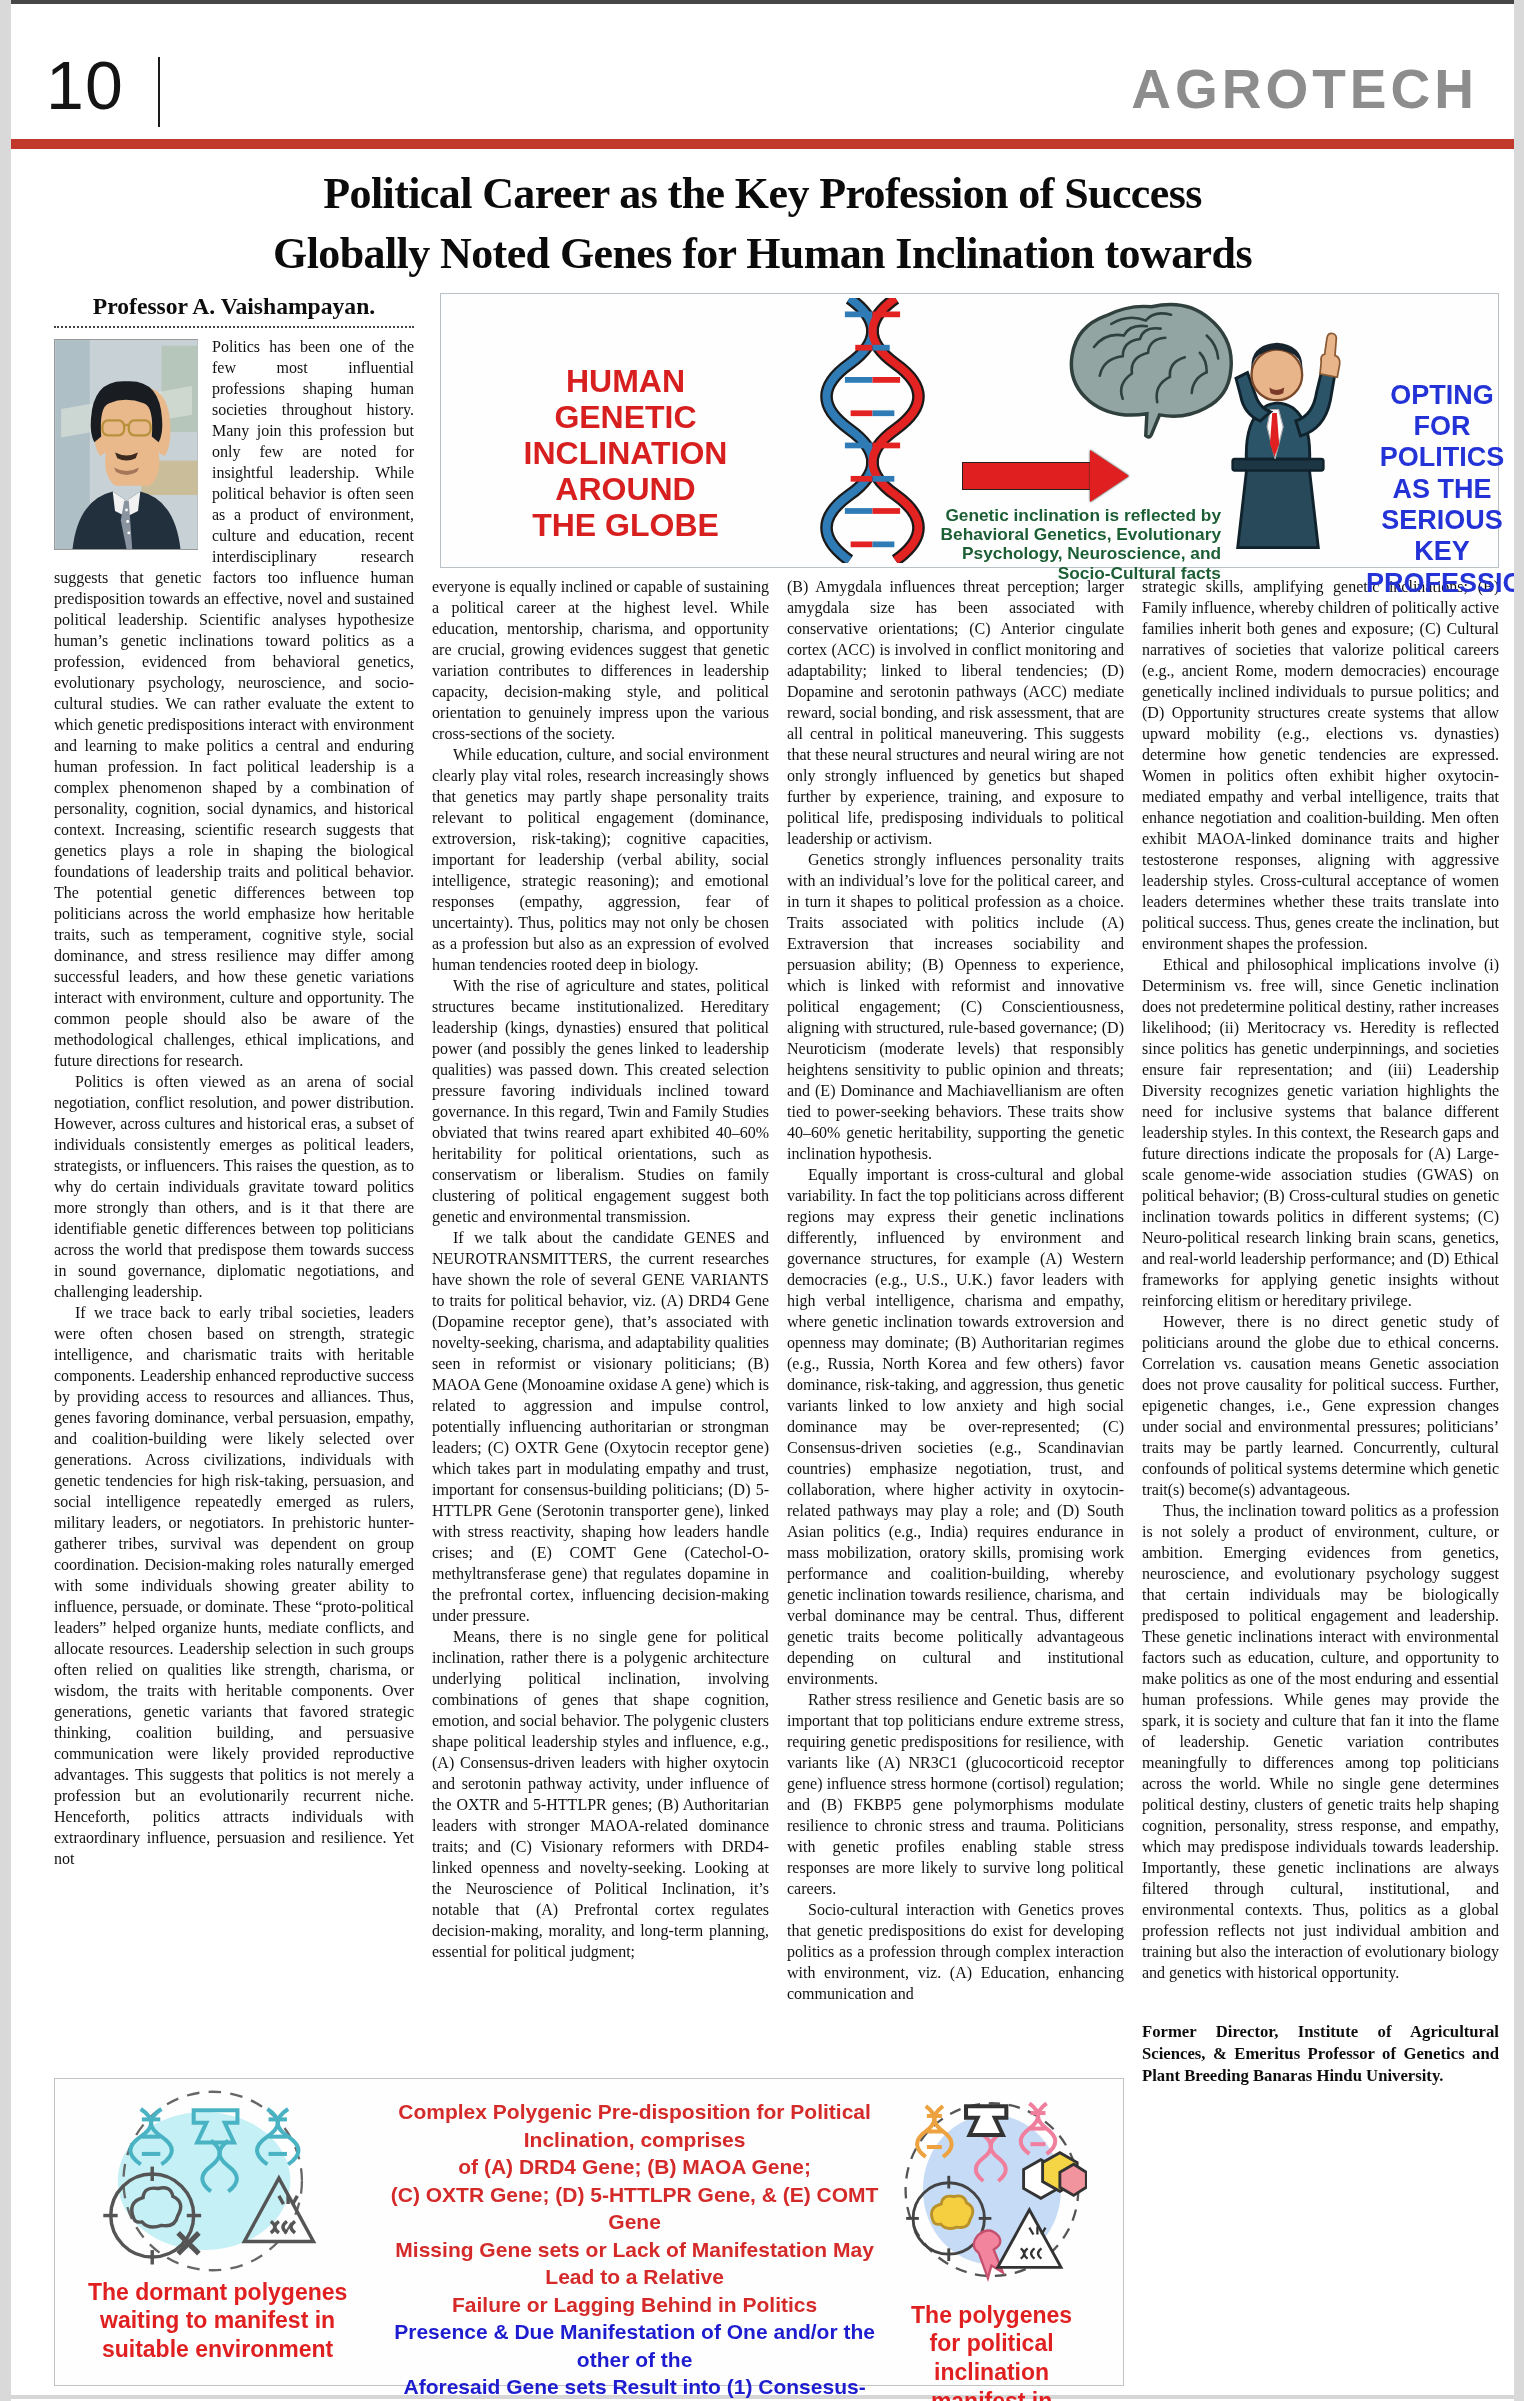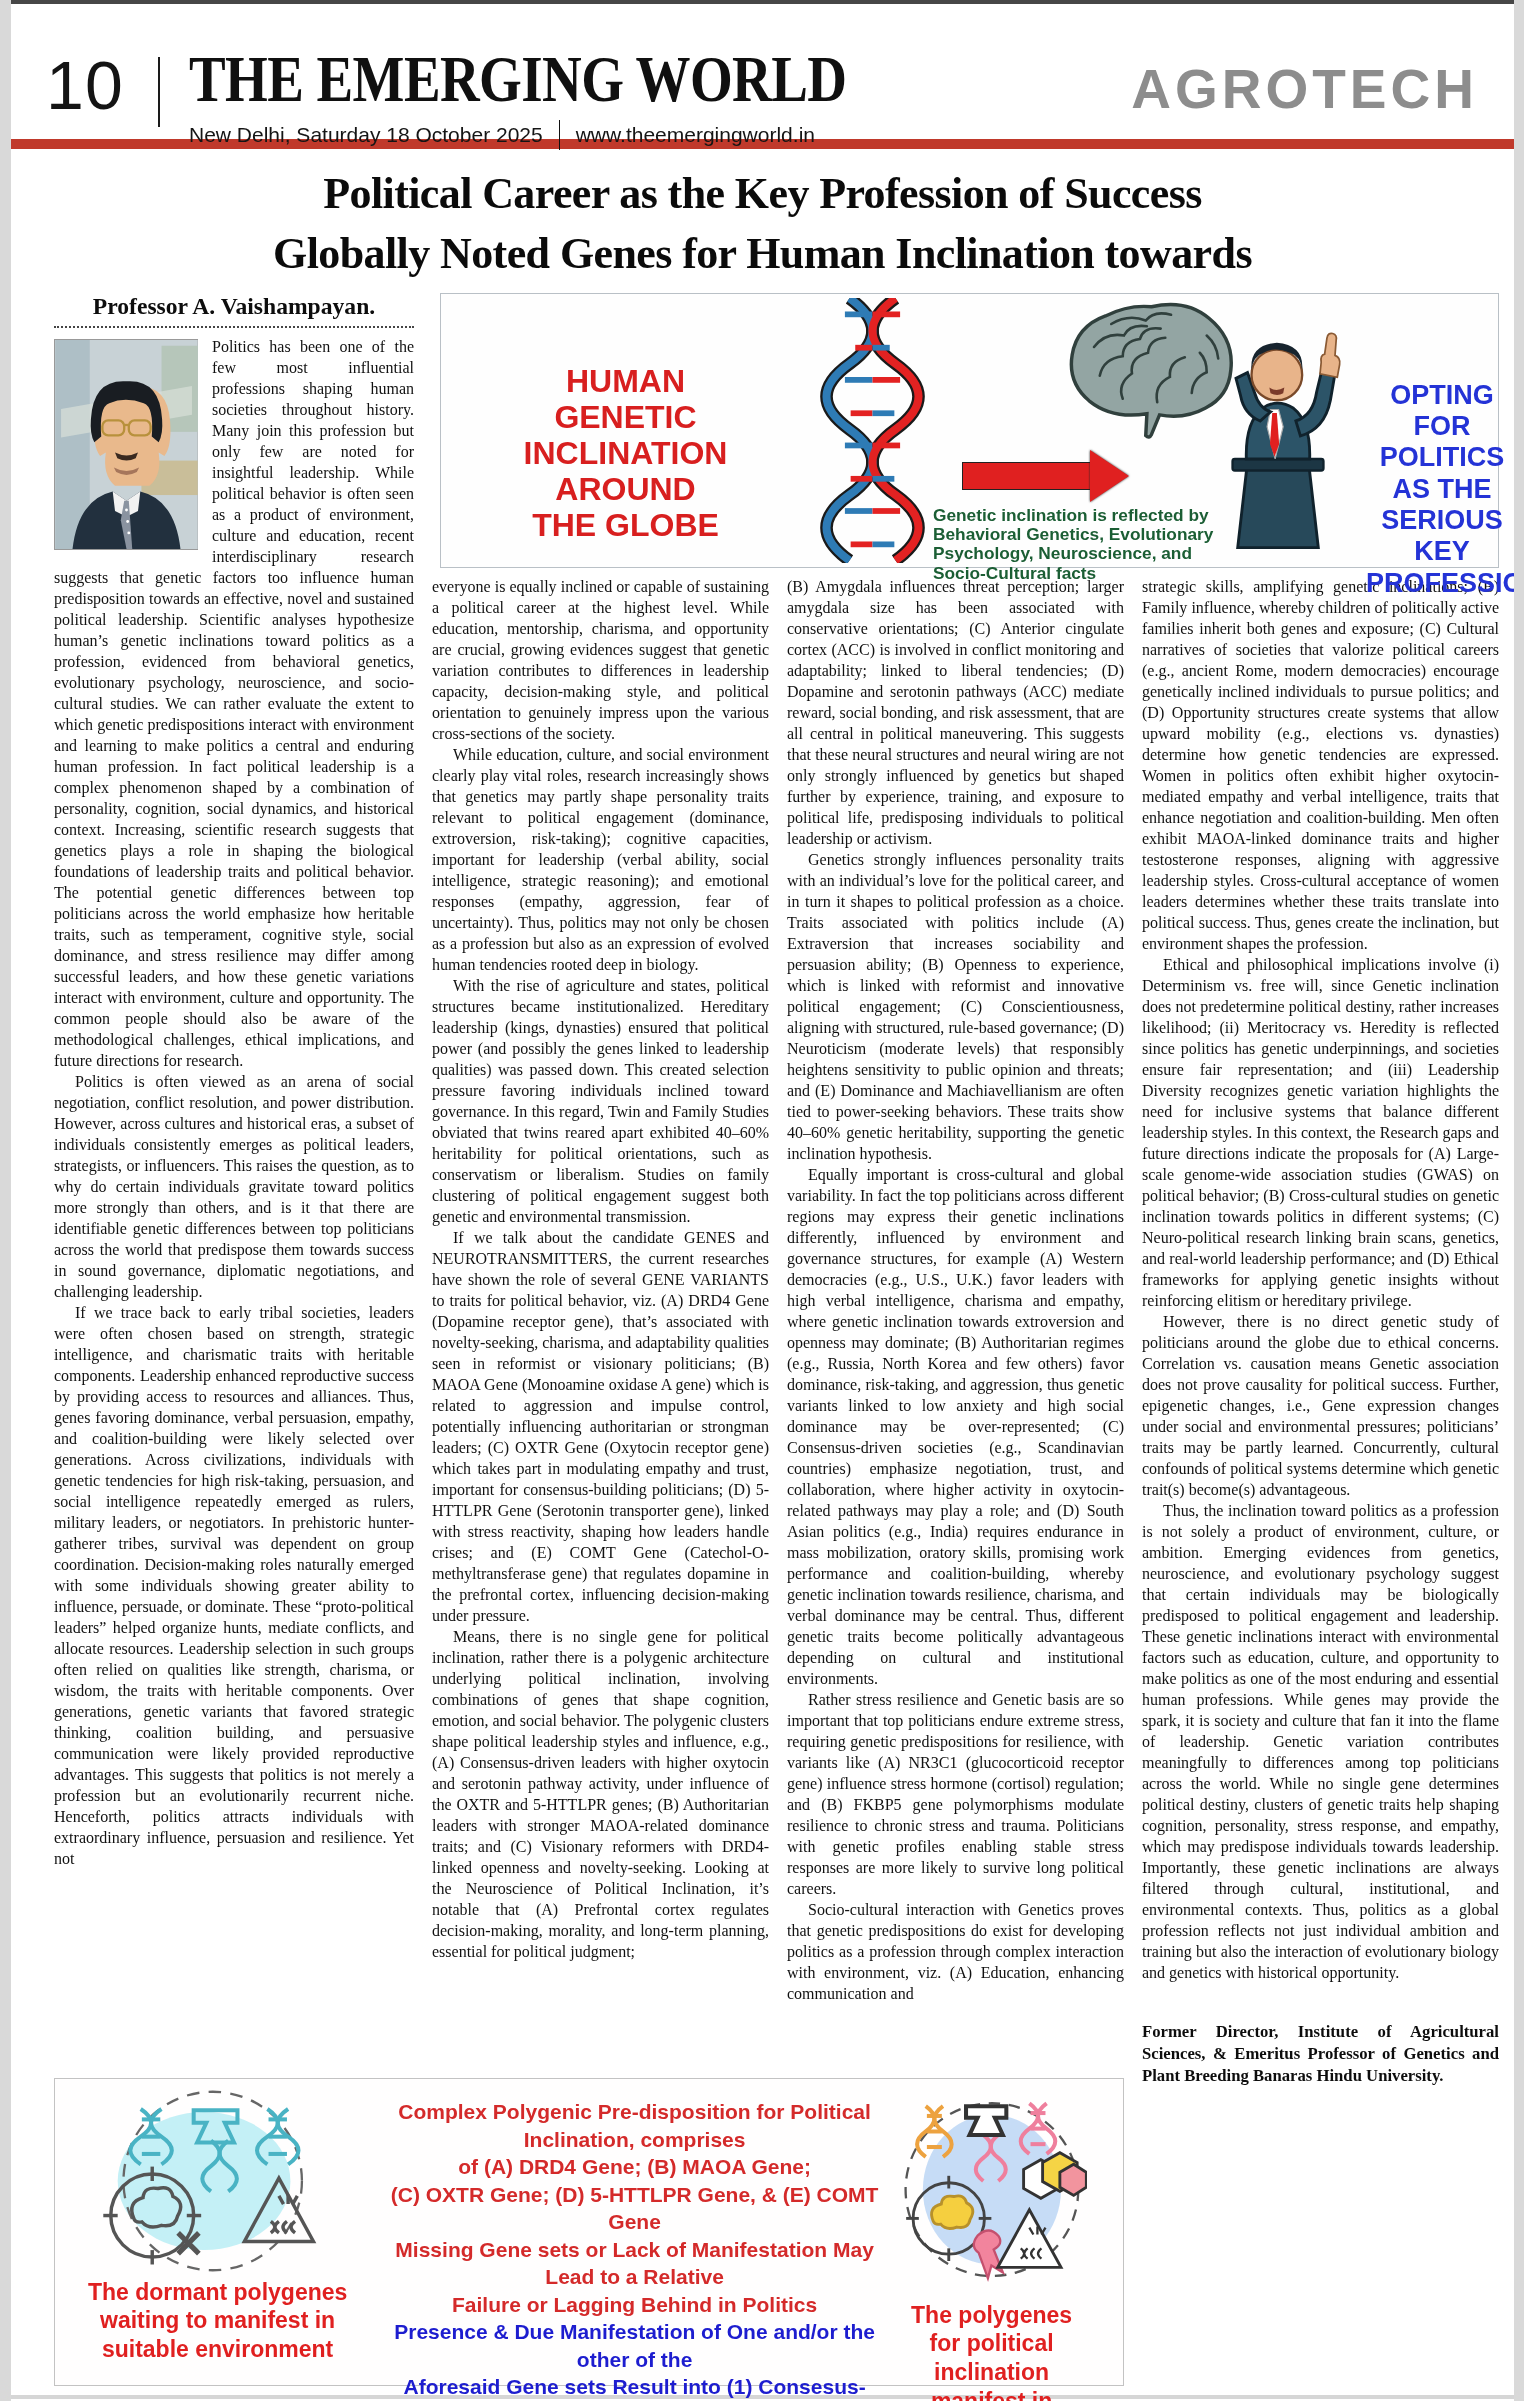--- a/index.html
+++ b/index.html
@@ -40,21 +40,21 @@
   .photo { float:left; width:144px; height:211px; margin:3.5px 14px 4.6px 0; border:0.6px solid #999; background:#cfd6d8; }
 
   
   .banner { position:relative; height:275px; border:1.2px solid #b9c0c6; background:#fefefe; margin-bottom:4.6px;margin-left:8px; }
   .banner-left-title { position:absolute; left:32px; top:69px; width:305px; text-align:center; font-family:"Liberation Sans", sans-serif; font-weight:700; font-size:32px; line-height:1.13; color:#d81f1f; white-space:pre-line; }
   .banner-dna { position:absolute; left:374px; top:4.6px; }
   .banner-brain { position:absolute; left:624px; top:7px; }
   .banner-arrow { position:absolute; left:521px; top:156px; width:167px; height:53px; }
   .arrow-bar { position:absolute; left:0; top:12.7px; width:129px; height:28px; background:#e02020; border:1.7px solid #222; }
   .arrow-head { position:absolute; right:0; top:0; width:0; height:0; border-top:26.5px solid transparent; border-bottom:26.5px solid transparent; border-left:39px solid #e02020; filter:drop-shadow(0 0 1.2px #222); }
-  .banner-caption { position:absolute; left:492px; top:212px; width:288px; text-align:left; font-family:"Liberation Sans", sans-serif; font-weight:700; font-size:17.3px; line-height:1.12; color:#1b5e34; white-space:pre-line; }
+  .banner-caption { position:absolute; left:492px; top:212px; width:288px; text-align:right; font-family:"Liberation Sans", sans-serif; font-weight:700; font-size:17.3px; line-height:1.12; color:#1b5e34; white-space:pre-line; }
   .banner-speaker { position:absolute; left:742px; top:5.8px; }
   .banner-right-title { position:absolute; left:925px; top:86px; width:152px; text-align:center; font-family:"Liberation Sans", sans-serif; font-weight:700; font-size:27px; line-height:1.16; color:#2433d6; white-space:pre-line; }
 
   
   .credit { margin-top:38px; font-weight:700; font-size:16.7px; line-height:22px; text-align:justify; color:#0d0d0d; }
 
   
   .bottom-box { border:1.2px solid #c3c3c3; margin-top:5.8px; display:flex; padding:7px 4.6px 4.6px 4.6px; background:#fffefe; }
   .bb-left { width:316px; position:relative; }
   .bb-center { width:518px; padding-top:12.7px; }
@@ -73,28 +73,20 @@
   .dot { width:25px; height:25px; border-radius:50%; display:inline-block; }
 </style>
 </head>
 <body>
 
 <div id="page">
 
   <div class="header">
     <div class="page-num">10</div>
     <div class="head-rule"></div>
-    <div class="mast">
-      <div class="mast-title">THE EMERGING WORLD</div>
-      <div class="mast-sub">
-        <span>New Delhi, Saturday 18 October 2025</span>
-        <span class="vbar"></span>
-        <span>www.theemergingworld.in</span>
-      </div>
-    </div>
     <div class="section-name">AGROTECH</div>
   </div>
   <div class="red-bar"></div>
 
   <div class="headline">
     <div>Political Career as the Key Profession of Success</div>
     <div>Globally Noted Genes for Human Inclination towards</div>
   </div>
 
   <div class="content">

